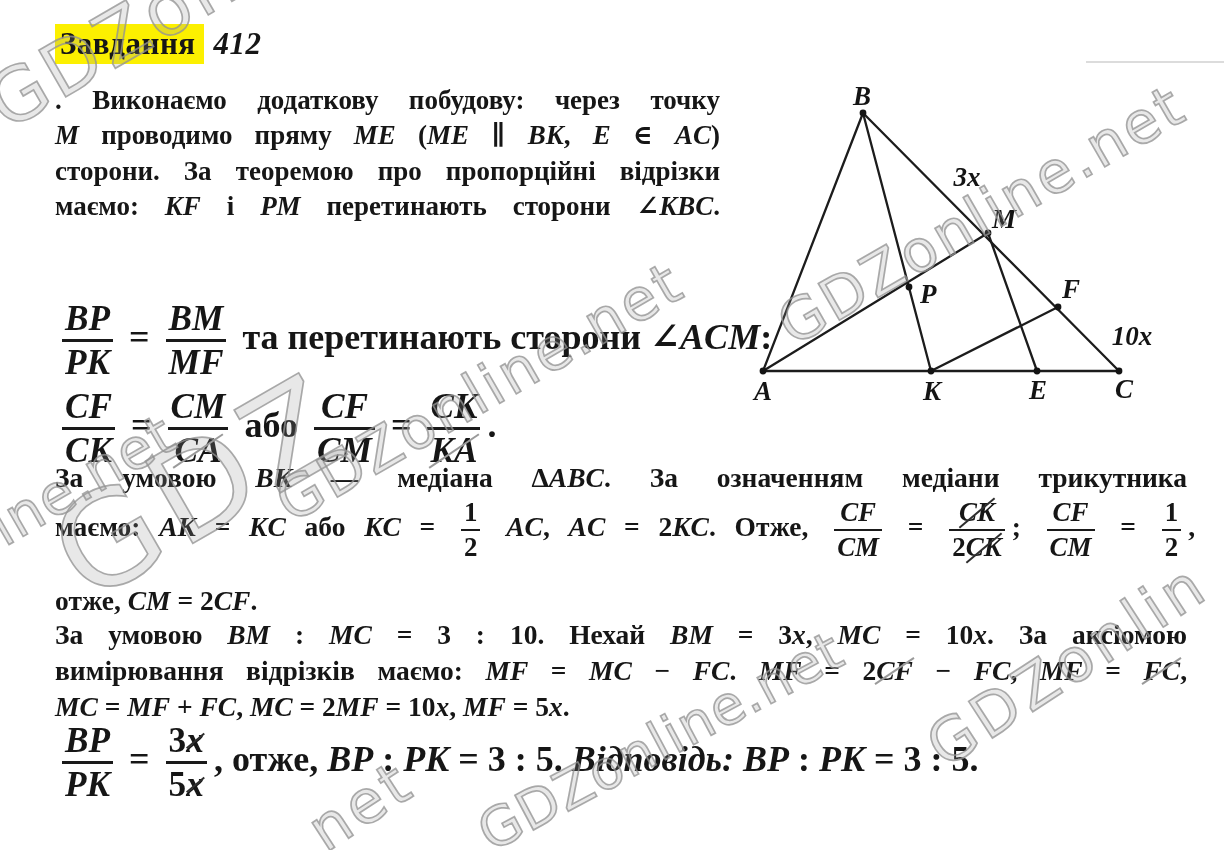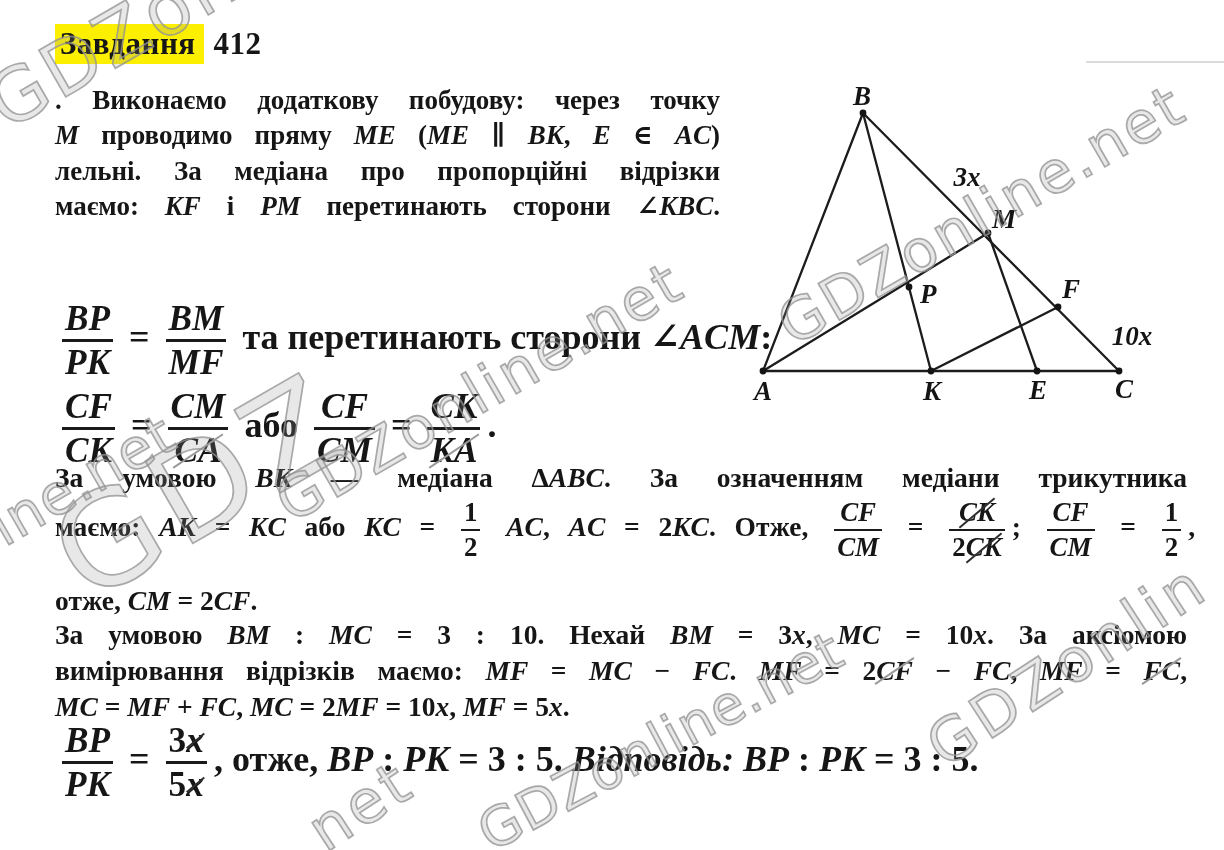--- a/index.html
+++ b/index.html
@@ -20,21 +20,21 @@
   .fr-n,.fr-d{padding:0 3px;white-space:nowrap;}
   .fr-b{align-self:stretch;height:2.4px;background:#1a1a1a;margin:2px 0;}
   
   .xc,.xg{position:relative;display:inline-block;}
   .xc::after,.xg::after{content:"";position:absolute;left:-14%;top:48%;width:128%;}
   .xc::after{border-top:2.6px solid #2e2e2e;transform:rotate(-40deg);}
   .xg::after{border-top:2.2px solid #9a9a9a;transform:rotate(-34deg);}
   
   #title{left:55px;top:26px;font-size:31px;font-weight:800;letter-spacing:0.5px;}
   .hl{background:#fcf000;padding:2px 8px 3px 5px;}
-  #title .num{margin-left:10px;}
+  #title .num{margin-left:10px;font-style:italic;}
   
   #diagram{left:0;top:0;z-index:2;}
   .dline{stroke:#1c1c1c;stroke-width:2.3;stroke-linecap:round;}
   .dpt{fill:#141414;}
   .dlabel{font-family:"Liberation Serif","DejaVu Serif",serif;font-style:italic;font-weight:700;
           font-size:27px;fill:#141414;}
   
   #wm-layer{position:absolute;inset:0;z-index:3;pointer-events:none;}
   .wm{position:absolute;font-family:"DejaVu Sans",sans-serif;font-weight:400;white-space:nowrap;
       color:rgba(152,152,152,0.22);-webkit-text-stroke:1.7px rgba(148,148,148,0.78);
@@ -49,21 +49,21 @@
 
   <div id="title" class="abs">
     <span class="hl">Завдання</span><span class="num">412</span>
   </div>
 
   <div id="edge-line" class="abs"></div>
 
   <div class="abs content" style="left:55px;top:83px;">
     <div class="pline"><span>. Виконаємо додаткову побудову: через точку</span></div>
     <div class="pline"><span class="mi">M</span><span> проводимо пряму </span><span class="mi">ME</span><span> (</span><span class="mi">ME</span><span> ∥ </span><span class="mi">BK</span><span>, </span><span class="mi">E</span><span> ∈ </span><span class="mi">AC</span><span>)</span></div>
-    <div class="pline"><span>лельні. За медіана про пропорційні відрізки</span></div>
+    <div class="pline"><span>сторони. За теоремою про пропорційні відрізки</span></div>
     <div class="pline"><span>маємо: </span><span class="mi">KF</span><span> і </span><span class="mi">PM</span><span> перетинають сторони ∠</span><span class="mi">KBC</span><span>.</span></div>
   </div>
 
   <div class="abs content frow" style="left:55px;top:300px;"><span class="frac">
         <span class="fr-n"><span class="mi">BP</span></span>
         <span class="fr-b"></span>
         <span class="fr-d"><span class="mi">PK</span></span>
       </span><span> = </span><span class="frac">
         <span class="fr-n"><span class="mi">BM</span></span>
         <span class="fr-b"></span>

